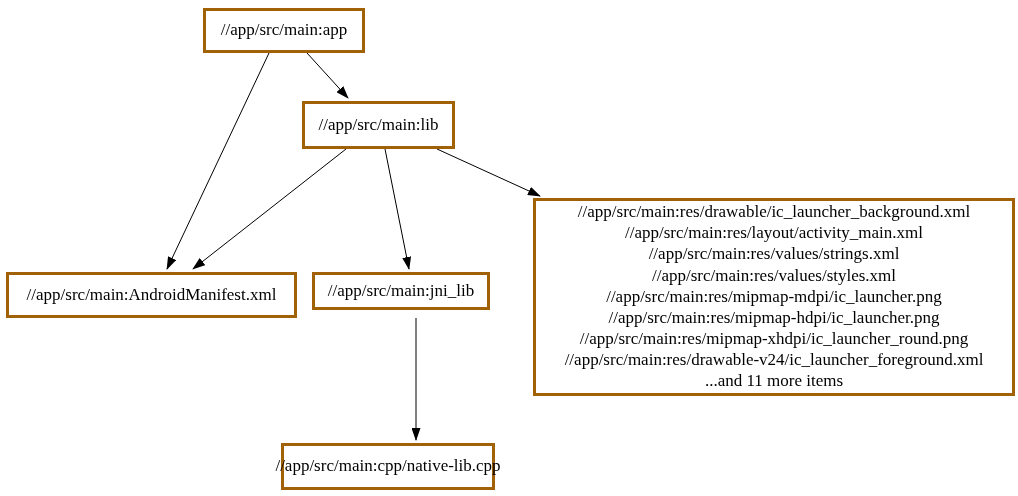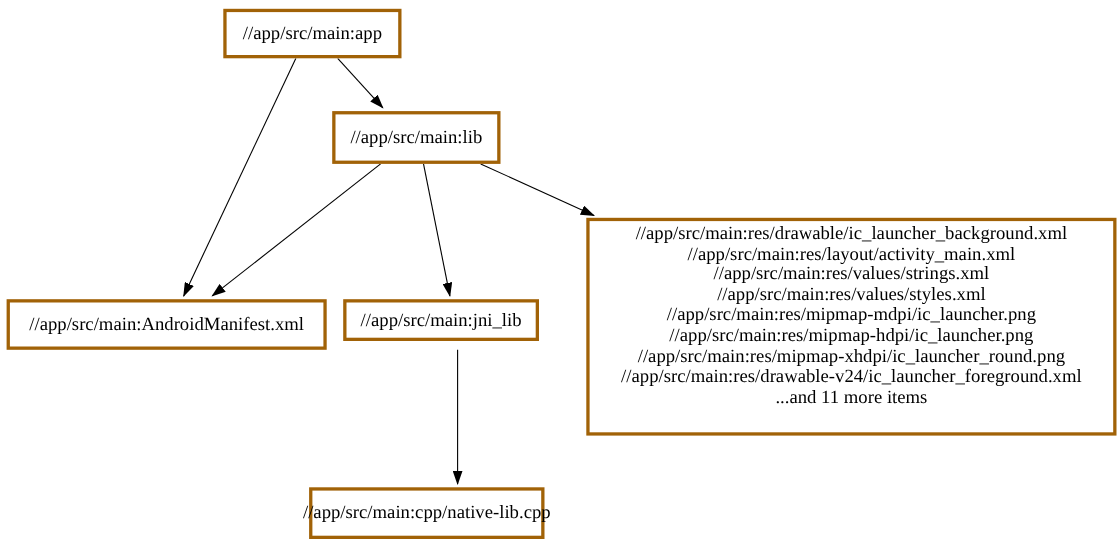--- a/index.html
+++ b/index.html
@@ -30,21 +30,21 @@
     white-space: nowrap;
   }
   #node-app        { left: 203px; top: 8px;   width: 162px; height: 45px; }
   #node-lib        { left: 302px; top: 101px; width: 153px; height: 48px; }
   #node-manifest   { left: 6px;   top: 272px; width: 291px; height: 46px; align-items: center; }
   #node-jni-lib    { left: 312px; top: 272px; width: 178px; height: 38px; }
   #node-native-lib { left: 281px; top: 443px; width: 214px; height: 47px; }
   #node-res-group {
     left: 533px; top: 198px; width: 482px; height: 198px;
     flex-direction: column;
-    justify-content: flex-start;
+    justify-content: space-between;
     font-size: 17px;
     line-height: 18.6px;
     padding: 2px 4px;
   }
   .res-line {
     white-space: nowrap;
   }
   #edge-layer {
     position: absolute;
     left: 0;

